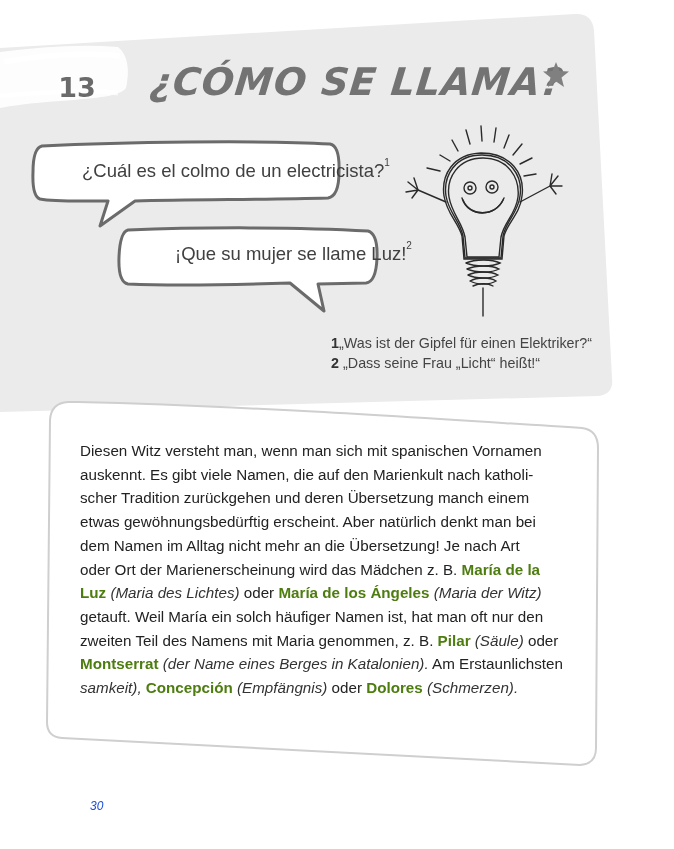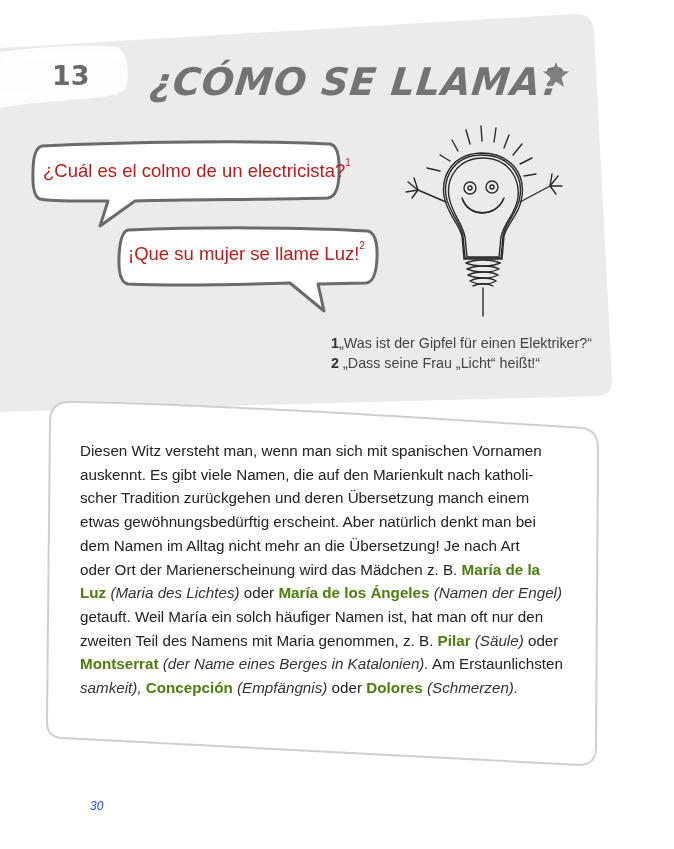--- a/index.html
+++ b/index.html
@@ -3,38 +3,39 @@
   <meta charset="utf-8">
   <style>
     html, body { margin: 0; padding: 0; }
     body {
       width: 674px; height: 849px; background: #ffffff; position: relative; overflow: hidden;
       font-family: "DejaVu Sans", sans-serif; color: #1e1e1e;
     }
     #page { position: absolute; left: 0; top: 0; width: 674px; height: 849px; }
     .bg-panel { position: absolute; left: 0; top: 0; }
     .chapter-num {
-      position: absolute; left: 52px; top: 60px; width: 50px; text-align: left;
+      position: absolute; left: 52px; top: 72px; width: 50px; text-align: center;
       font-family: "DejaVu Sans", sans-serif; font-weight: bold; font-size: 27px; color: #6a6a6a;
       letter-spacing: 0px;
     }
     .title {
       position: absolute; left: 150px; top: 60px;
       font-family: "DejaVu Sans", sans-serif; font-weight: bold; font-style: italic;
       font-size: 38px; color: #737373; letter-spacing: 1px; white-space: nowrap;
       transform: skewX(-6deg);
     }
     .star-icon { position: absolute; left: 541px; top: 60px; width: 30px; height: 30px; }
     .bubble-text {
-      position: absolute; font-family: "Liberation Sans", sans-serif; font-size: 18.5px; color: #b91c1c;
+      position: absolute; font-family: "Liberation Sans", sans-serif; font-size: 18.5px; color: #404040;
       white-space: nowrap;
+      margin-left: 39px;
     }
     .bubble-text sup { font-size: 10px; position: relative; top: -4px; }
     .bubble1-text { left: 43px; top: 160px; }
-    .bubble2-text { left: 128px; top: 243px; }
+    .bubble2-text { left: 136px; top: 243px; }
     .bulb { position: absolute; left: 400px; top: 118px; }
     .footnotes {
       position: absolute; right: 82px; top: 333px; 
       font-family: "Liberation Sans", sans-serif; font-size: 14.3px; color: #444; line-height: 20px;
     }
     .footnotes b { color: #333; }
     .textbox { position: absolute; left: 0; top: 0; }
     .body-text {
       position: absolute; left: 80px; top: 439px; width: 492px;
       font-family: "Liberation Sans", sans-serif; font-size: 15.2px; line-height: 23.7px; color: #222;
@@ -128,21 +129,21 @@
     <path d="M78,402 C250,406 420,418 582,428 Q598,430 598,448 L596,748 Q596,764 580,765 C430,758 250,748 62,738 Q47,737 47,722 L50,420 Q51,403 68,402 Z" fill="#ffffff" stroke="#cfcfcf" stroke-width="2"></path>
   </svg>
 
   <div class="body-text" id="body-text">
       <span class="line"><span>Diesen Witz versteht man, wenn man sich mit spanischen Vornamen</span></span>
       <span class="line"><span>auskennt. Es gibt viele Namen, die auf den Marienkult nach katholi-</span></span>
       <span class="line"><span>scher Tradition zurückgehen und deren Übersetzung manch einem</span></span>
       <span class="line"><span>etwas gewöhnungsbedürftig erscheint. Aber natürlich denkt man bei</span></span>
       <span class="line"><span>dem Namen im Alltag nicht mehr an die Übersetzung! Je nach Art</span></span>
       <span class="line"><span>oder Ort der Marienerscheinung wird das Mädchen z. B. </span><b>María de la</b></span>
-      <span class="line"><b>Luz</b><span> </span><i>(Maria des Lichtes)</i><span> oder </span><b>María de los Ángeles</b><span> </span><i>(Namen der Engel)</i></span>
+      <span class="line"><b>Luz</b><span> </span><i>(Maria des Lichtes)</i><span> oder </span><b>María de los Ángeles</b><span> </span><i>(Maria der Witz)</i></span>
       <span class="line"><span>getauft. Weil María ein solch häufiger Namen ist, hat man oft nur den</span></span>
       <span class="line"><span>zweiten Teil des Namens mit Maria genommen, z. B. </span><b>Pilar</b><span> </span><i>(Säule)</i><span> oder</span></span>
       <span class="line"><b>Montserrat</b><span> </span><i>(der Name eines Berges in Katalonien).</i><span> Am Erstaunlichsten</span></span>
       <span class="line"><i>samkeit),</i><span> </span><b>Concepción</b><span> </span><i>(Empfängnis)</i><span> oder </span><b>Dolores</b><span> </span><i>(Schmerzen).</i></span>
     </div>
 
   <div class="page-number">30</div>
 </div>
 
 </body></html>

